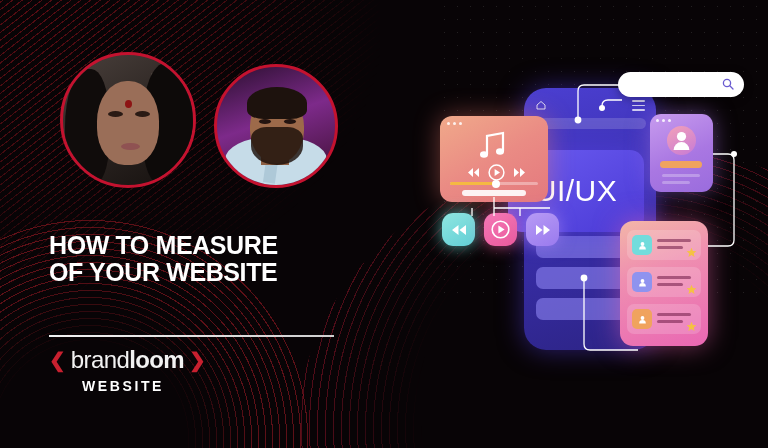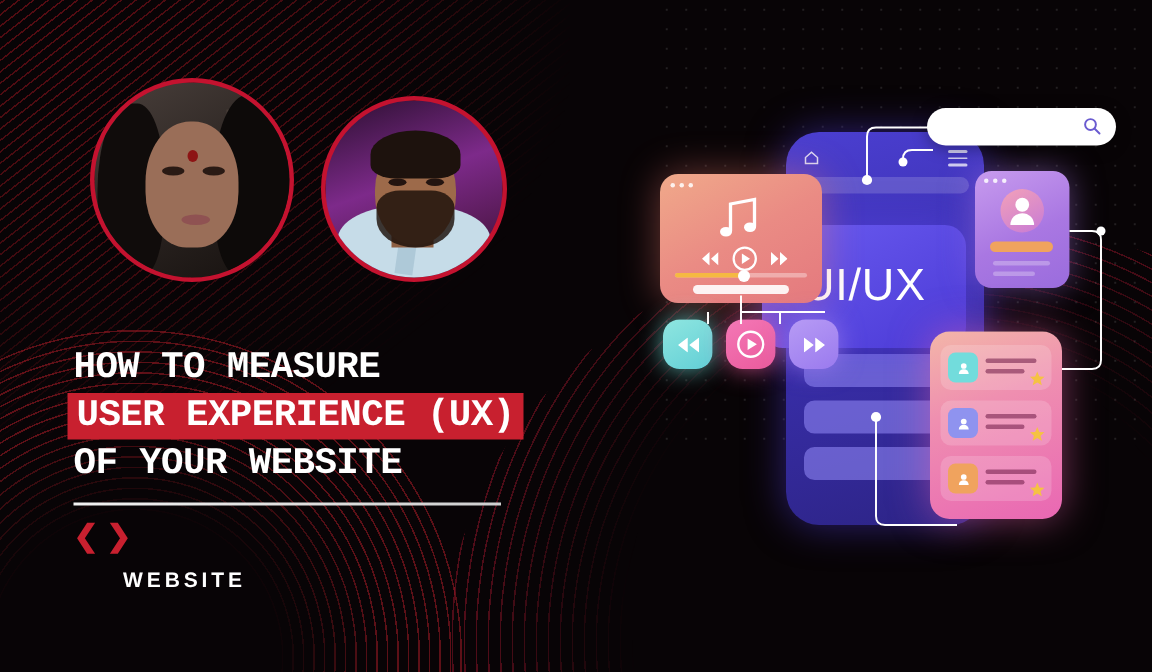--- a/index.html
+++ b/index.html
@@ -61,21 +61,21 @@
   .av2 .collar{position:absolute;left:48px;bottom:2px;width:12px;height:30px;background:#aec9d8;transform:rotate(8deg);}
   .av2 .neck{position:absolute;left:44px;top:72px;width:28px;height:26px;background:#8d5f43;}
   .av2 .skin{position:absolute;left:33px;top:28px;width:54px;height:68px;background:#9d6a4a;border-radius:46% 46% 48% 48%;}
   .av2 .hair{position:absolute;left:30px;top:20px;width:60px;height:32px;background:#1d120d;border-radius:50% 50% 28% 28%;}
   .av2 .beard{position:absolute;left:34px;top:60px;width:52px;height:38px;background:rgba(28,16,10,.82);border-radius:30% 30% 50% 50%;}
   .av2 .m-eye-l{position:absolute;left:42px;top:52px;width:12px;height:5px;background:#231410;border-radius:50%;}
   .av2 .m-eye-r{position:absolute;left:67px;top:52px;width:12px;height:5px;background:#231410;border-radius:50%;}
 
   
   .headline{position:absolute;left:49px;top:232px;width:320px;}
-  .hl{font-size:25px;font-weight:700;letter-spacing:-.4px;line-height:1.06;color:#fff;margin:0;font-family:Liberation Mono, monospace;}
+  .hl{font-size:25px;font-weight:700;letter-spacing:-.4px;line-height:1.06;color:#fff;margin:0;}
   .hl-row2{display:inline-block;background:#c8202f;color:#fff;padding:2px 6px 3px 6px;margin:3px 0 3px -4px;}
   .divider{position:absolute;left:49px;top:335px;width:285px;height:2px;background:linear-gradient(90deg,#f2f2f2,#cfcfcf);}
 
   
   .logo{position:absolute;left:49px;top:348px;display:flex;align-items:center;gap:5px;}
   .brk{color:#c8202f;font-size:20px;font-weight:700;line-height:1;}
   .logo-word{font-size:24px;line-height:1;color:#f2f2f2;letter-spacing:-.6px;}
   .logo-word .lt{font-weight:400;}
   .logo-word .bd{font-weight:700;}
   .insights{position:absolute;left:82px;top:378px;color:#fff;font-size:14px;font-weight:700;letter-spacing:2.6px;}
@@ -173,28 +173,28 @@
         <div class="skin"></div>
       <div class="beard"></div>
         <div class="hair"></div>
       <div class="m-eye-l"></div>
         <div class="m-eye-r"></div>
     </div>
   </div>
 
   <div class="headline">
     <div class="hl">HOW TO MEASURE</div>
-    <div class="hl hl-row2">USER EXPERIENCE (UX)</div>
     <div class="hl">OF YOUR WEBSITE</div>
   </div>
 
   <div class="divider"></div>
 
   <div class="logo">
     <span class="brk">❮</span>
+    <span class="logo-word"><span class="lt">brand</span><span class="bd">loom</span></span>
     <span class="brk">❯</span>
   </div>
   <div class="insights">WEBSITE</div>
 
   <div class="illus">
 
     <div class="phone">
       <div class="ph-home">
         <svg width="10" height="10" viewBox="0 0 10 10">
             <path d="M1 5 L5 1.5 L9 5 V9 H1 Z" fill="none" stroke="rgba(255,255,255,.8)" stroke-width="1"></path>

